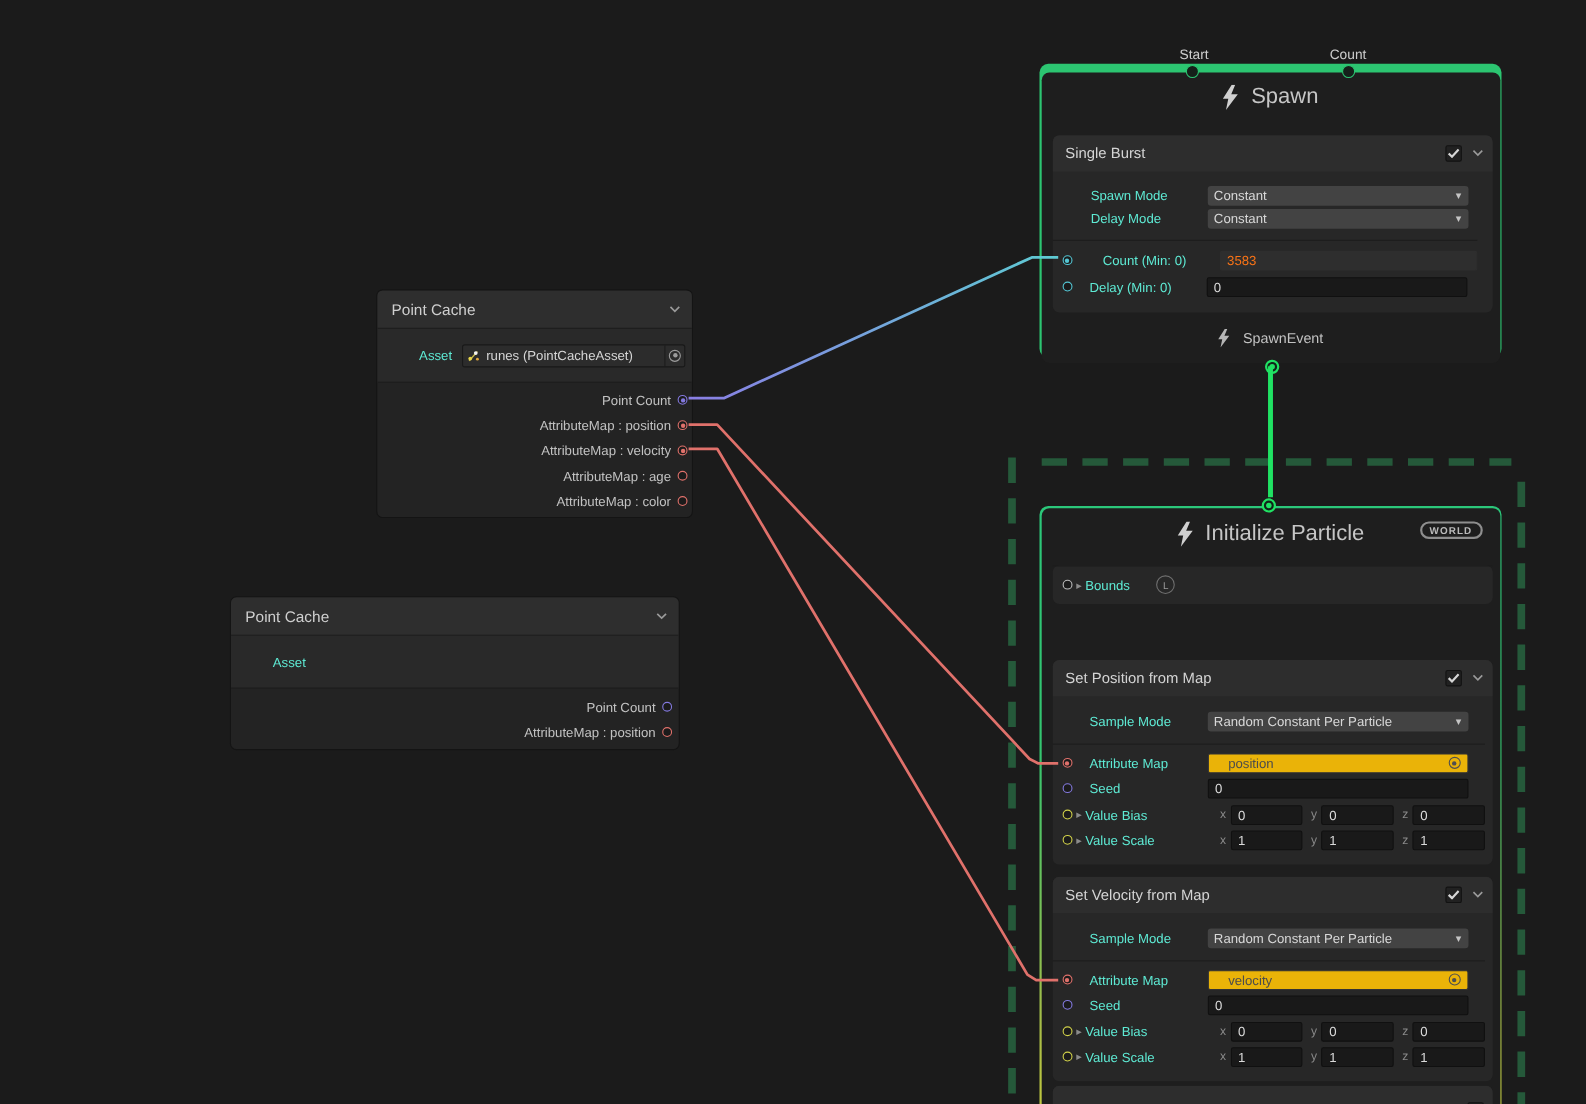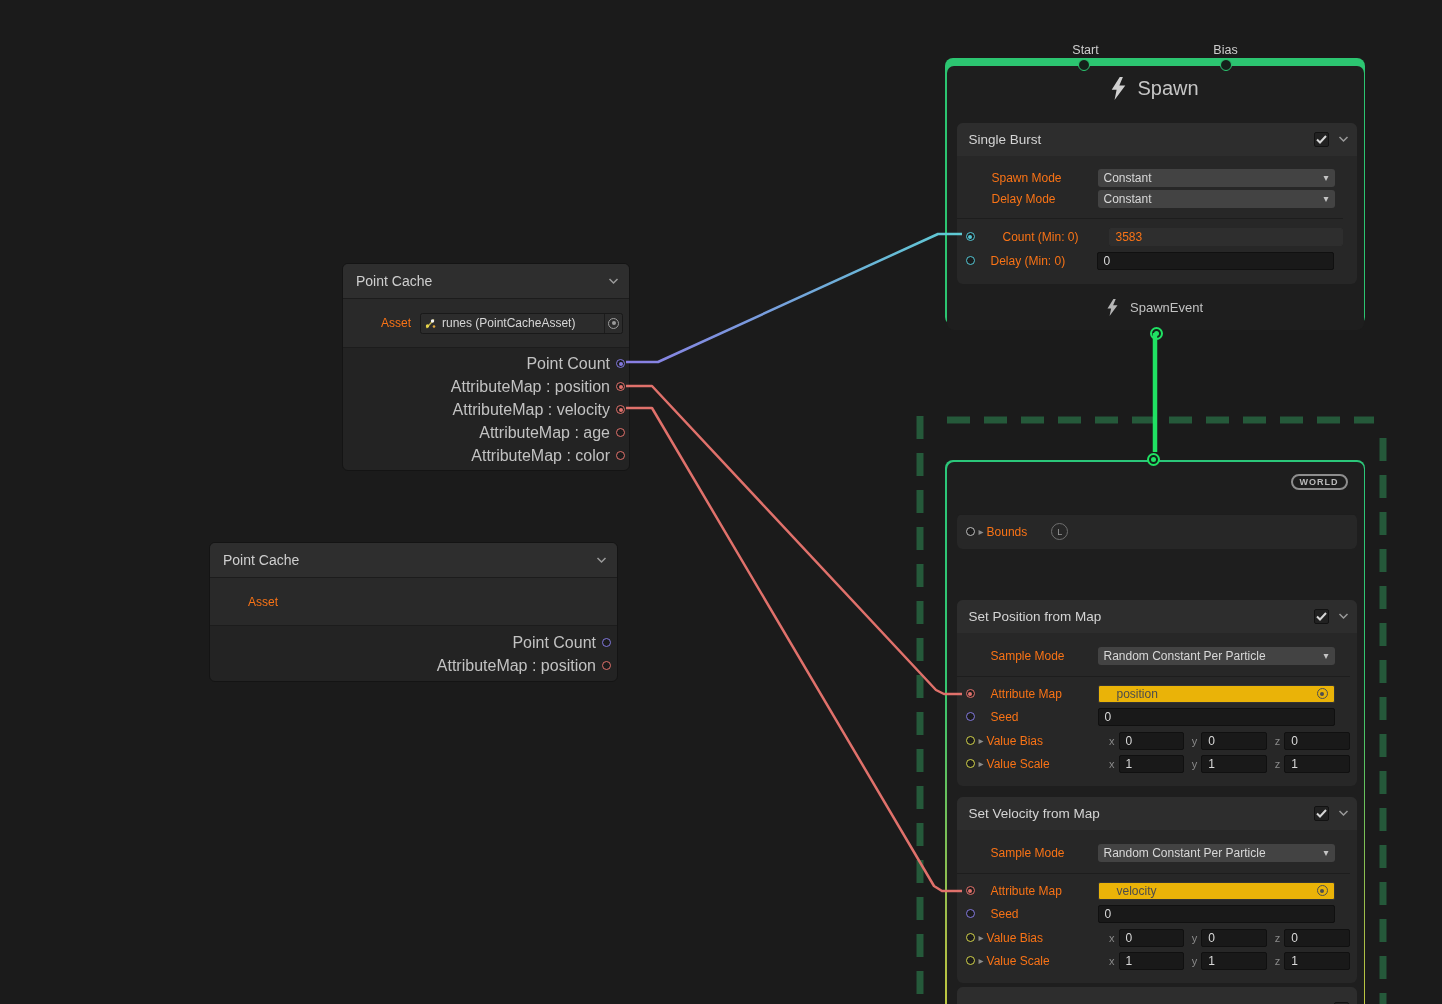--- a/index.html
+++ b/index.html
@@ -11,21 +11,21 @@
   
   .ctx-wrap { position:absolute; border-radius:8px; padding:1.5px; }
   .ctx-node { position:relative; width:100%; height:100%; background:#1e1e1e; border-radius:7px; }
   .ctx-title { display:flex; align-items:center; justify-content:center; gap:11px; color:#c6c6c6; font-size:20px; }
   .blk { position:absolute; left:10px; width:400px; background:#272727; border-radius:6px; overflow:hidden; }
   .blk-head { height:33px; background:#2d2d2d; display:flex; align-items:center; padding:0 8px 0 12px; color:#d4d4d4; font-size:13.5px; }
   .blk-head .spacer { flex:1; }
   .sep { height:1px; background:#1d1d1d; }
 
   .row { display:flex; align-items:center; height:20px; }
-  .lbl { color:#f97316; font-size:12px; white-space:nowrap; }
+  .lbl { color:#5eead4; font-size:12px; white-space:nowrap; }
   .lblw { width:106px; flex-shrink:0; }
   .fld { height:18px; background:#191919; border:1px solid #101010; border-radius:2px;
          color:#dadada; font-size:12px; display:flex; align-items:center; padding:0 6px; }
   .fld.disabled { background:#2e2e2e; border-color:#2e2e2e; color:#f97316;text-align:center; }
   .fld.ghost { background:#eab308; border-color:#333333; color:#4c4c4c; padding-left:18px; }
   .dd { height:18px; width:237px; background:#434343; border-radius:3px; display:flex; align-items:center;
         padding:0 6px; color:#d8d8d8; font-size:12px; }
   .dd .arrow { margin-left:auto; color:#c4c4c4; font-size:10px; }
   .axis { color:#8a8a8a; font-size:11px; margin:0 4px 0 8px; }
   .axis:first-child { margin-left:0; }
@@ -53,41 +53,41 @@
              color:#cfcfcf; font-size:14px; border-bottom:1px solid #1c1c1c; }
   .op-asset { background:#292929; display:flex; align-items:center; border-bottom:1px solid #1c1c1c; }
   .asset-fld { height:21px; background:#2c2c2c; border:1px solid #191919; border-radius:2.5px;
                display:flex; align-items:center; padding-left:3px; color:#d6d6d6; font-size:12px; gap:5px; }
   .asset-fld .pick-box { margin-left:auto; align-self:stretch; width:18px; border-left:1px solid #1c1c1c;
                display:flex; align-items:center; justify-content:center; }
   .picker { width:11px; height:11px; border:1.5px solid #9c9c9c; border-radius:50%; position:relative; flex-shrink:0; }
   .picker::after { content:""; position:absolute; inset:2.5px; border-radius:50%; background:#9c9c9c; }
   .picker.dim { border-color:#4f4f4f; } .picker.dim::after { background:#4f4f4f; }
   .out-row { display:flex; align-items:center; justify-content:flex-end; height:23px; gap:6px; }
-  .out-lbl { color:#c2c2c2; font-size:16px; }
+  .out-lbl { color:#c2c2c2; font-size:12px; }
 
   .badge { position:absolute; right:16px; top:12px; border:2px solid #8e8e8e; border-radius:10px;
            padding:1px 7px; font-size:9px; font-weight:bold; letter-spacing:1px; color:#bababa; }
   .lock-circle { width:17px; height:17px; border:1.5px solid #6f6f6f; border-radius:50%; color:#9a9a9a;
            font-size:9px; display:flex; align-items:center; justify-content:center; margin-left:24px; }
   .port-label { position:absolute; width:50px; text-align:center; color:#cdcdcd; font-size:12.5px; top:-23px; }
 </style>
 </head>
 <body>
 
 <svg class="layer" style="z-index:0">
   <path d="M947 420 H1374" stroke="#25593a" stroke-width="7" stroke-dasharray="23 14" fill="none"></path>
   <path d="M920 416 V1004" stroke="#25593a" stroke-width="7" stroke-dasharray="23 14" fill="none"></path>
   <path d="M1383 438 V1004" stroke="#25593a" stroke-width="7" stroke-dasharray="23 14" fill="none"></path>
 </svg>
 
 <div class="ctx-wrap" style="left:945px; top:58px; width:420px; height:267px; background:#2cc571;">
   <div class="ctx-node">
     <div class="port-label" style="left:114px">Start</div>
-    <div class="port-label" style="left:254px">Bias</div>
+    <div class="port-label" style="left:254px">Count</div>
     <div class="evt-port" style="left:131px; top:-7px"></div>
     <div class="evt-port" style="left:273px; top:-7px"></div>
 
     <div class="ctx-title" style="margin-top:6px; height:46px">
       <svg width="15" height="23" viewBox="0 0 14 22">
         <path d="M8.2 0 L0.5 12.2 H5.2 L3.2 22 L13.5 8.2 H7.8 L11.2 0 Z" fill="#d0d0d0"></path>
       </svg>
       <span>Spawn</span>
     </div>
 
@@ -209,20 +209,26 @@
     <div class="out-row" style="padding-right:6px">
       <span class="out-lbl">AttributeMap : position</span>
       <span class="port p-red"></span>
     </div>
   </div>
 </div>
 
 <div class="ctx-wrap" style="left:945px; top:460px; width:420px; height:560px;
      background:linear-gradient(180deg,#2bc77a 0%,#34c56f 40%,#a8bd47 85%,#c3c93e 100%);">
   <div class="ctx-node" style="overflow:hidden; border-radius:7px 7px 0 0">
+    <div class="ctx-title" style="margin-top:2px; height:44px">
+      <svg width="15" height="23" viewBox="0 0 14 22">
+        <path d="M8.2 0 L0.5 12.2 H5.2 L3.2 22 L13.5 8.2 H7.8 L11.2 0 Z" fill="#d0d0d0"></path>
+      </svg>
+      <span>Initialize Particle</span>
+    </div>
     <div class="badge">WORLD</div>
 
     <div style="position:absolute; left:10px; top:52px; width:400px; background:#272727; border-radius:6px">
       <div class="sep"></div>
       <div class="row" style="height:34px; padding-left:9px">
         <span class="port p-gray"></span>
         <span class="exp">▸</span>
         <span class="lbl">Bounds</span>
         <span class="lock-circle">L</span>
       </div>

